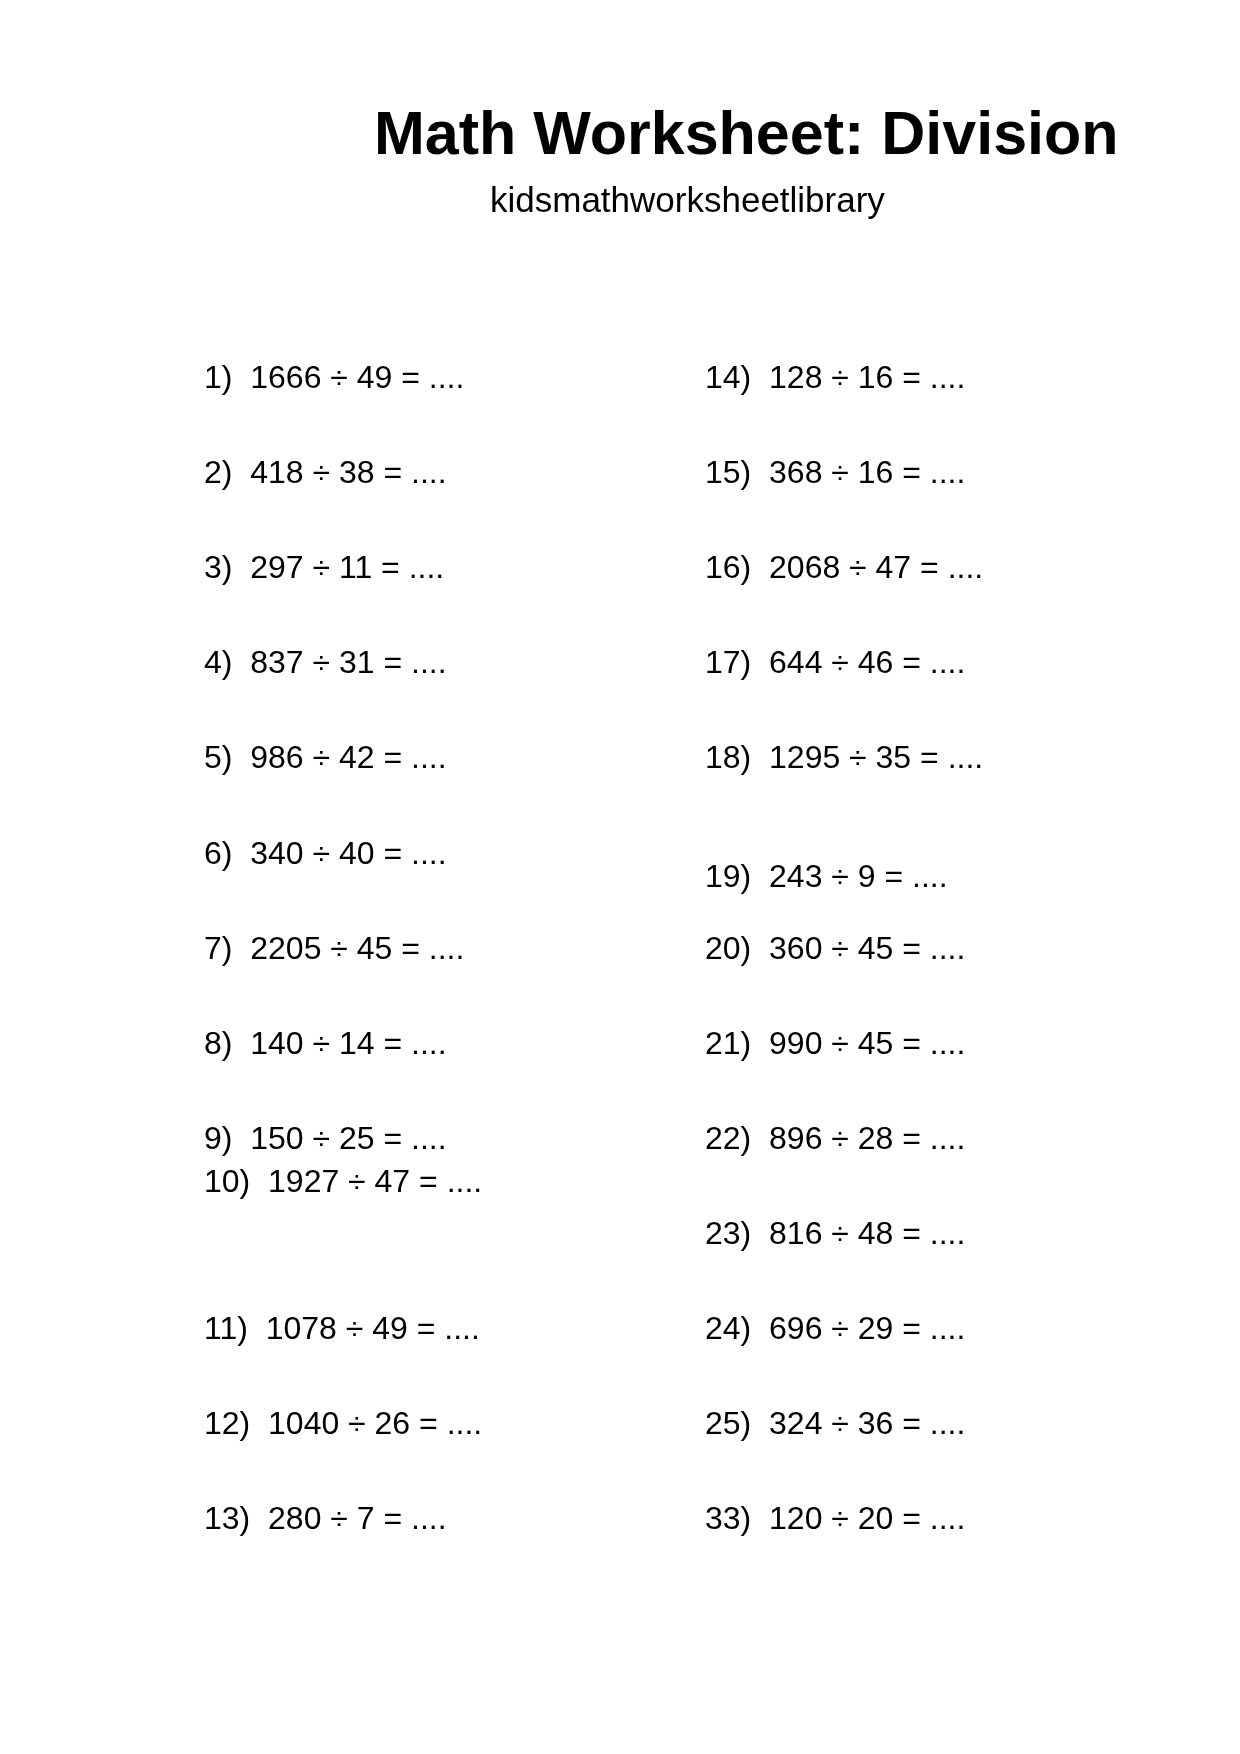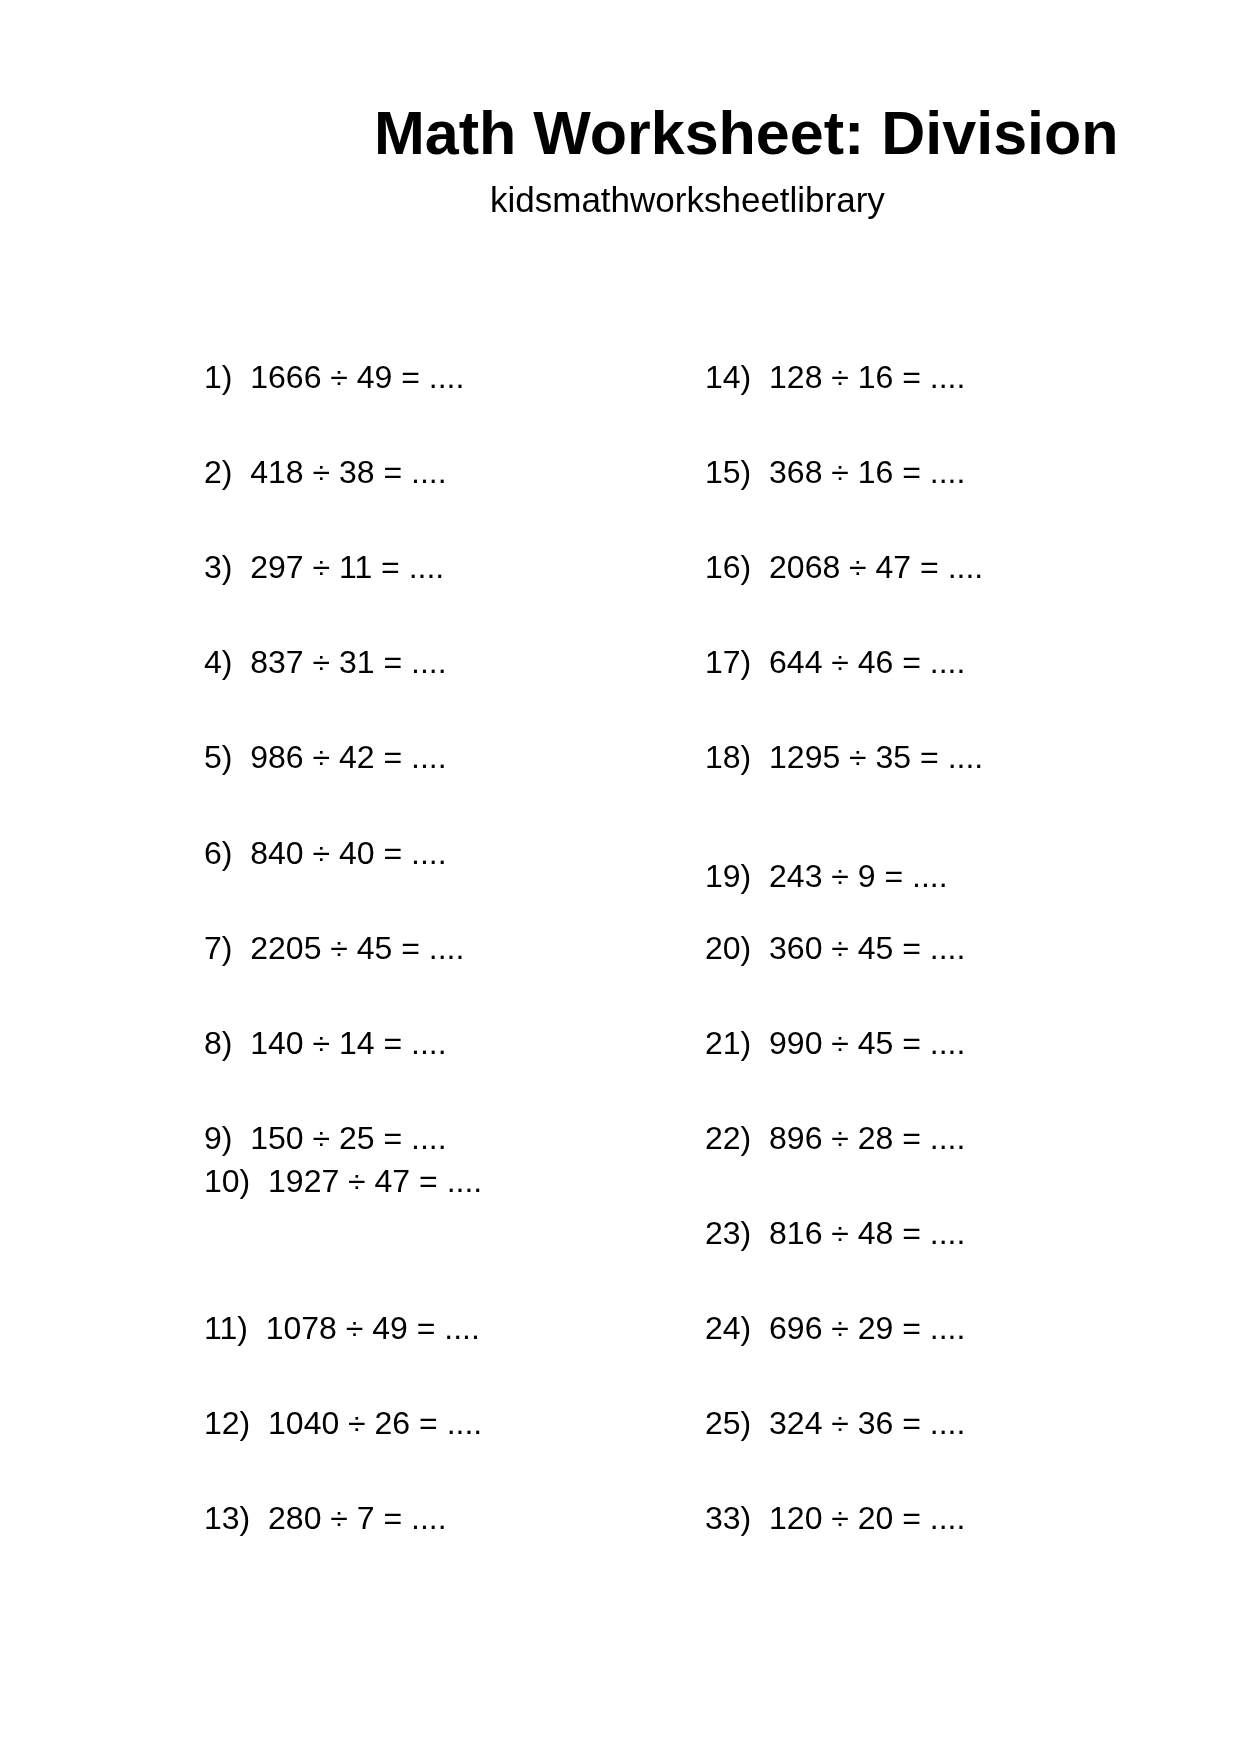--- a/index.html
+++ b/index.html
@@ -56,21 +56,21 @@
 
 <h1 class="title">Math Worksheet: Division</h1>
 <div class="subtitle">kidsmathworksheetlibrary</div>
 
 <div class="column left">
   <div class="problem" style="top:352px">1)  1666 ÷ 49 = ....</div>
   <div class="problem" style="top:447px">2)  418 ÷ 38 = ....</div>
   <div class="problem" style="top:542px">3)  297 ÷ 11 = ....</div>
   <div class="problem" style="top:637px">4)  837 ÷ 31 = ....</div>
   <div class="problem" style="top:732px">5)  986 ÷ 42 = ....</div>
-  <div class="problem" style="top:828px">6)  840 ÷ 40 = ....</div>
+  <div class="problem" style="top:828px">6)  340 ÷ 40 = ....</div>
   <div class="problem" style="top:923px">7)  2205 ÷ 45 = ....</div>
   <div class="problem" style="top:1018px">8)  140 ÷ 14 = ....</div>
   <div class="problem" style="top:1113px">9)  150 ÷ 25 = ....</div>
   <div class="problem" style="top:1156px">10)  1927 ÷ 47 = ....</div>
   <div class="problem" style="top:1303px">11)  1078 ÷ 49 = ....</div>
   <div class="problem" style="top:1398px">12)  1040 ÷ 26 = ....</div>
   <div class="problem" style="top:1493px">13)  280 ÷ 7 = ....</div>
 </div>
 
 <div class="column right">

